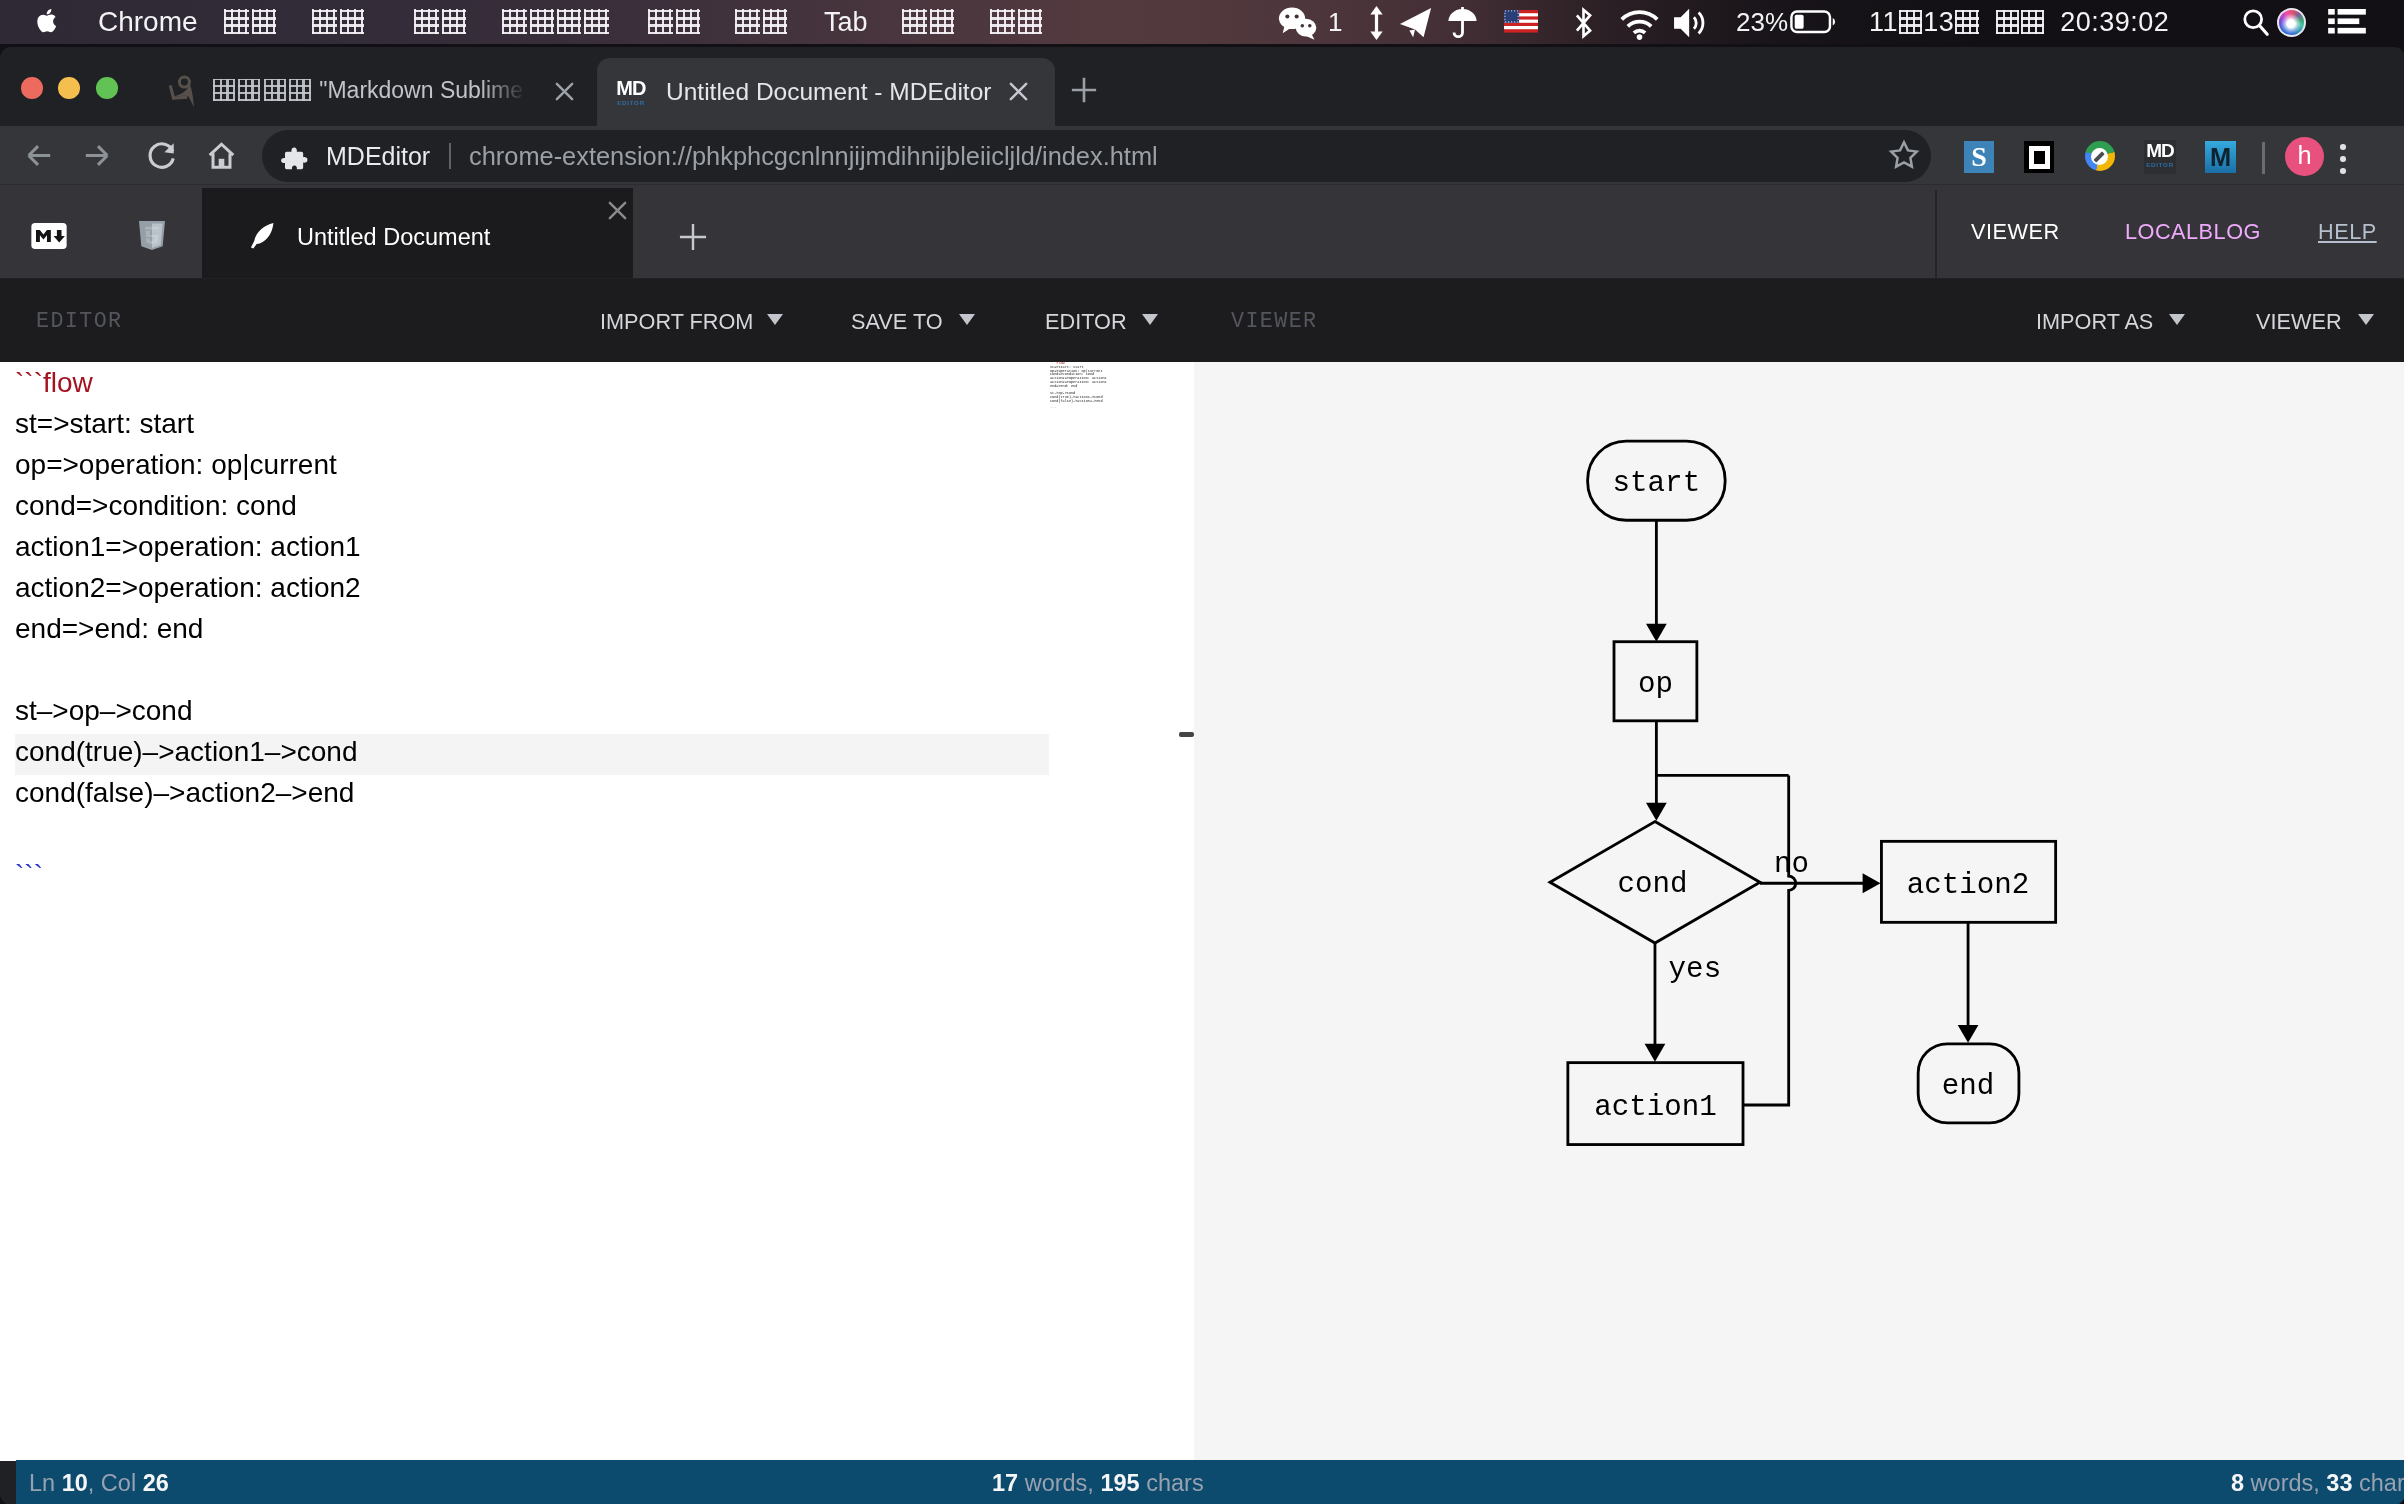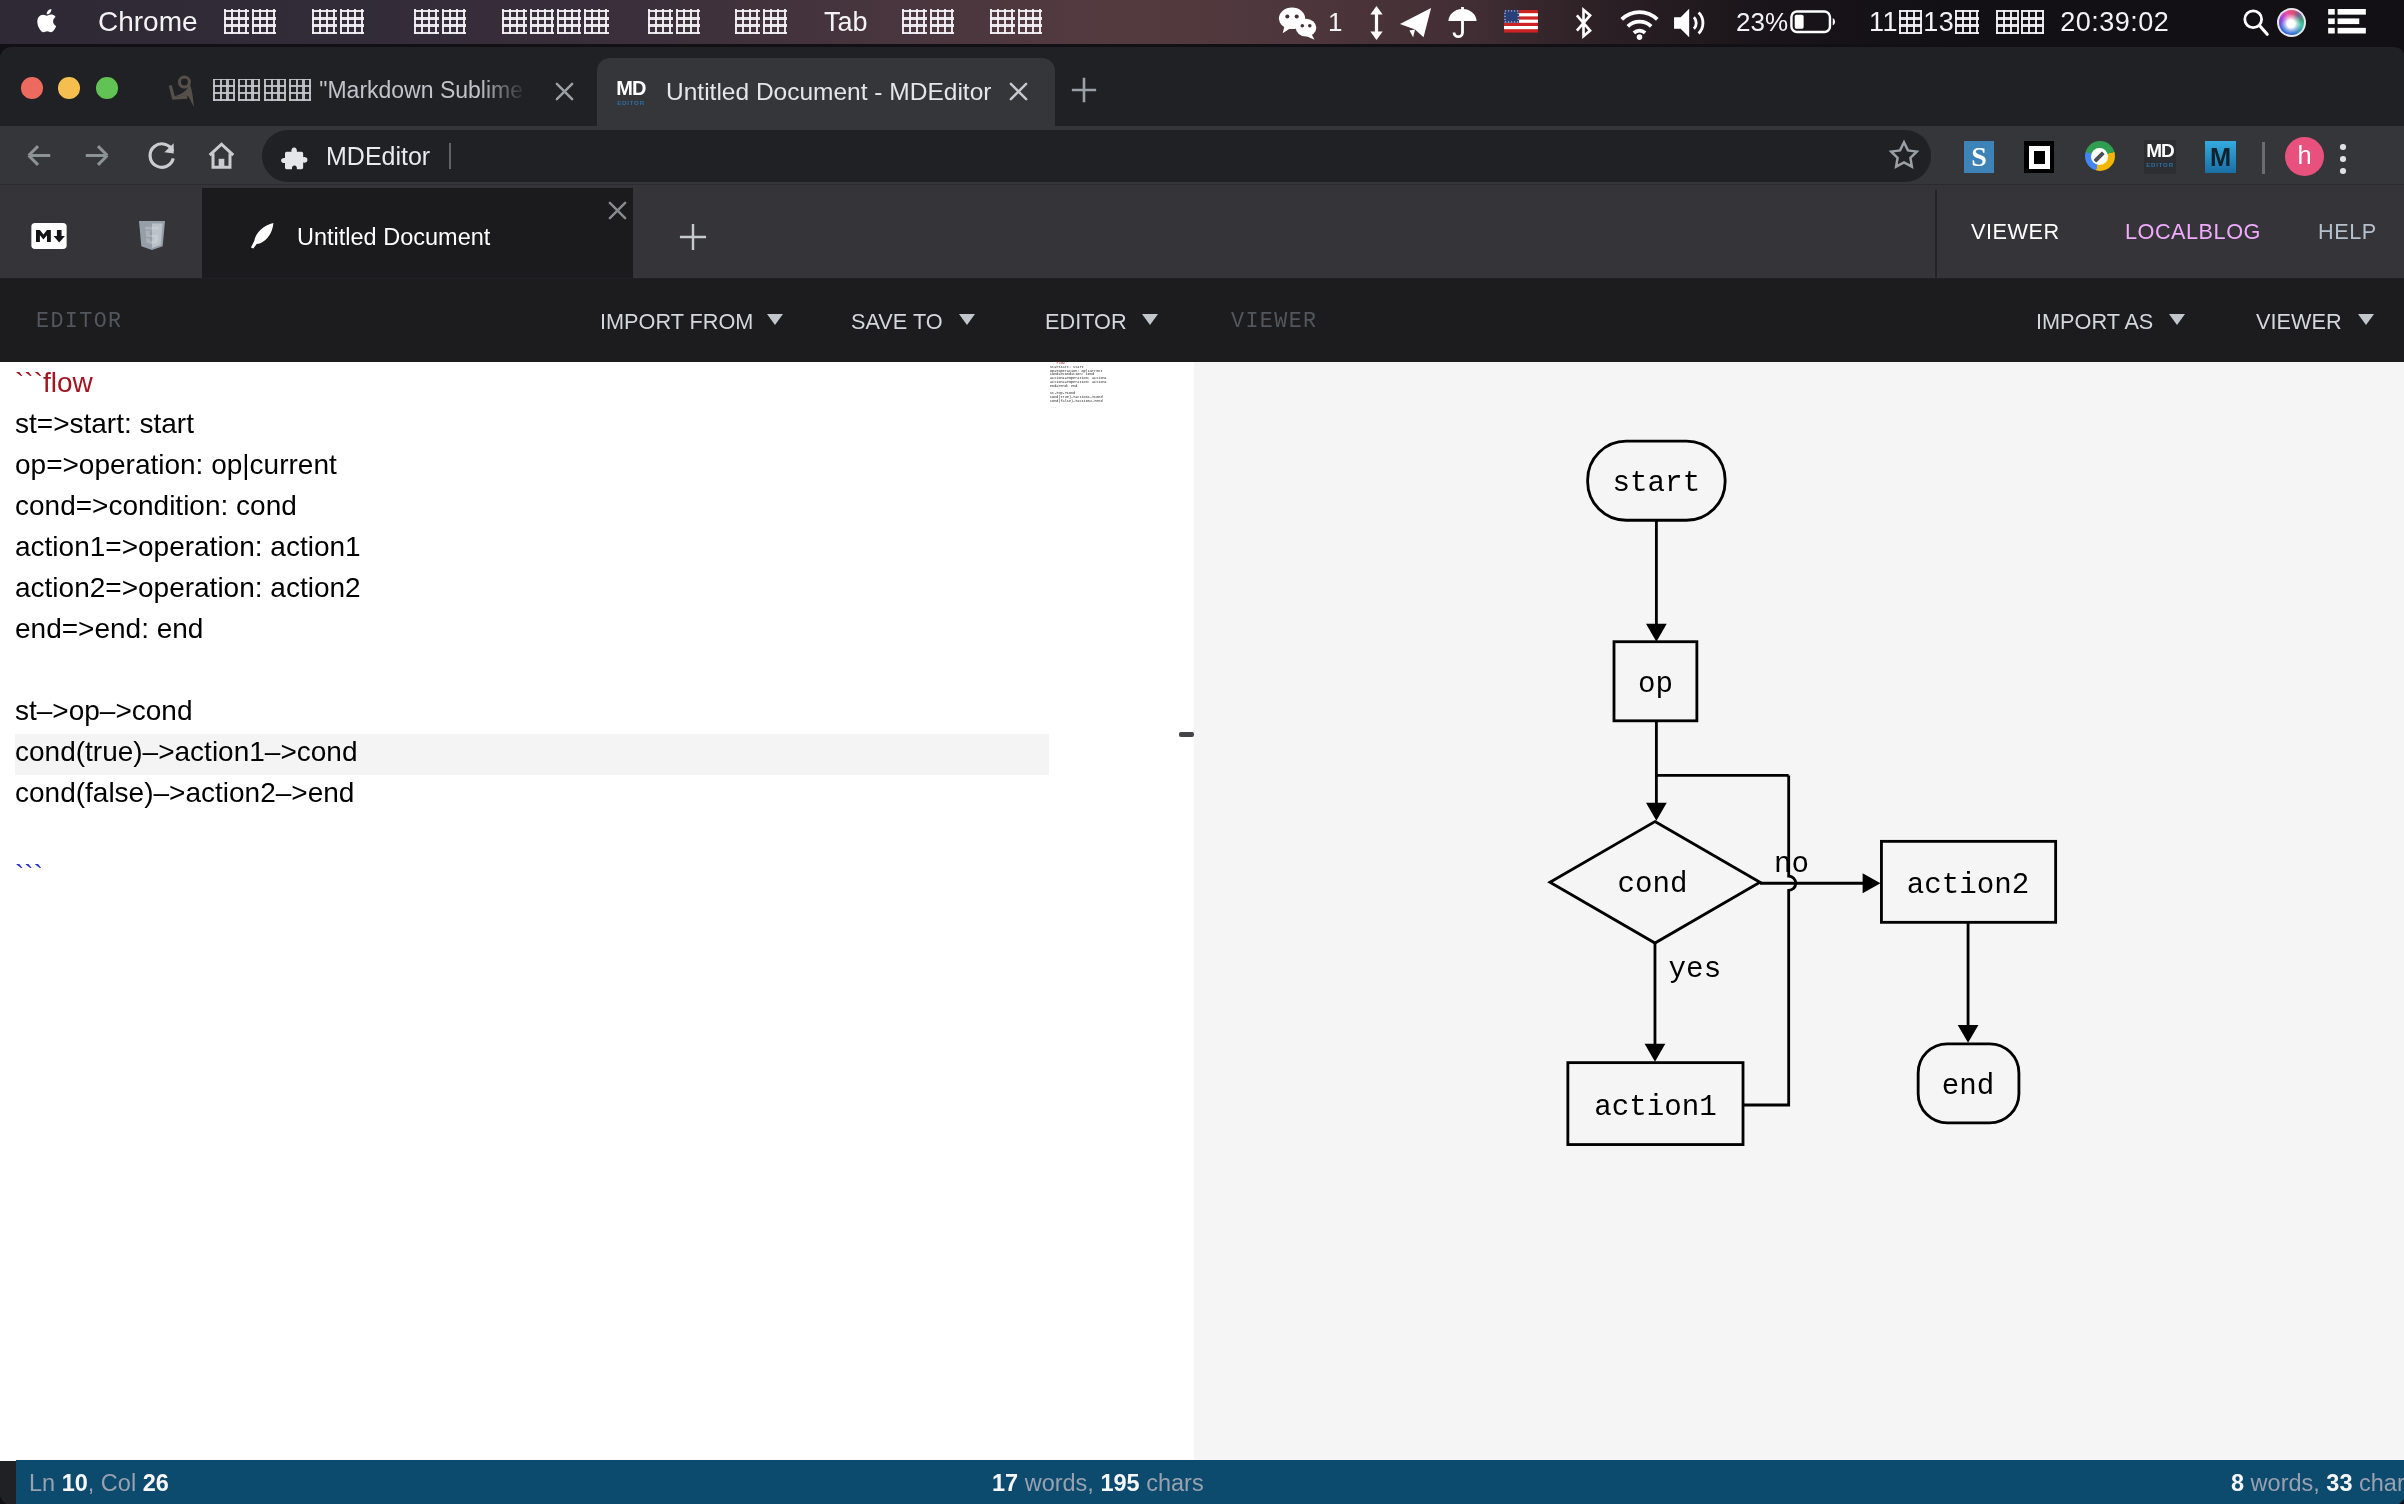--- a/index.html
+++ b/index.html
@@ -177,20 +177,21 @@
     <path d="M5 17 L17.5 5.5 30 17" stroke="#c9ccd1" stroke-width="3.2" fill="none"></path>
     <path d="M8.5 15 V30 H26.5 V15" stroke="#c9ccd1" stroke-width="3.2" fill="none"></path>
     <rect x="14.5" y="21" width="6" height="9" fill="#c9ccd1"></rect>
   </svg>
   <div id="omnibox"></div>
   <svg style="left:282px;top:100px" width="26" height="22.6" viewBox="0 0 28 24">
     <path fill="#e4e6e9" d="M5 5 h5.2 c-.4-2.9.8-4.6 2.9-4.6 s3.3 1.7 2.9 4.6 H21 a1.8 1.8 0 0 1 1.8 1.8 v4 c2.9-.4 4.6.8 4.6 2.9 s-1.7 3.3-4.6 2.9 V22 a1.8 1.8 0 0 1 -1.8 1.8 H16 c.3-2.6-.7-4-2.6-4 s-2.9 1.4-2.6 4 H5 A1.8 1.8 0 0 1 3.2 22 v-5 c-2.7.3-4.2-.8-4.2-2.7 s1.5-3 4.2-2.7 V6.8 A1.8 1.8 0 0 1 5 5z"></path>
   </svg>
   <div class="abs" style="left:326px;top:92px;height:34px;line-height:34px;color:#e8eaed;font-size:25px;">MDEditor</div>
   <div class="abs" style="left:449px;top:96px;width:1.9px;height:26px;background:#5f6368;"></div>
+  <div class="abs" style="left:469px;top:92px;height:34px;line-height:34px;color:#9aa0a6;font-size:25.4px;">chrome-extension://phkphcgcnlnnjijmdihnijbleiicljld/index.html</div>
   <svg style="left:1888px;top:92px" width="32" height="32" viewBox="0 0 34 34">
     <path d="M17 3.5 l4.2 8.6 9.4 1.3 -6.8 6.6 1.6 9.4 -8.4 -4.5 -8.4 4.5 1.6 -9.4 -6.8 -6.6 9.4 -1.3z" fill="none" stroke="#9aa0a6" stroke-width="2.6"></path>
   </svg>
 
   <div class="abs" style="left:1964px;top:94px;width:30px;height:32px;background:#3d83b8;color:#fff;font-weight:bold;font-size:28px;line-height:32px;text-align:center;font-family:'Liberation Serif',serif;">S</div>
   <div class="abs" style="left:2024px;top:94px;width:30px;height:32px;background:#000;"></div>
   <div class="abs" style="left:2029px;top:99px;width:21px;height:22.6px;background:#fff;"></div>
   <div class="abs" style="left:2034px;top:104px;width:11.3px;height:13px;background:#000;"></div>
   <div class="abs" style="left:2085px;top:94px;width:30px;height:30px;border-radius:50%;background:conic-gradient(from 0deg,#2f9e51 0 75deg,#f3b604 75deg 195deg,#4285f4 195deg 285deg,#2f9e51 285deg 360deg);"></div>
   <div class="abs" style="left:2091px;top:101px;width:17px;height:17px;border-radius:50%;background:#fff;"></div>
@@ -226,21 +227,21 @@
     <line x1="3" y1="3" x2="19" y2="19" style="stroke:#87898d"></line>
       <line x1="19" y1="3" x2="3" y2="19" style="stroke:#87898d"></line>
   </svg>
   <svg style="left:679px;top:176px" width="28" height="28" viewBox="0 0 30 30">
     <line x1="15" y1="1" x2="15" y2="29" stroke="#c6c9cd" stroke-width="2.6"></line>
     <line x1="1" y1="15" x2="29" y2="15" stroke="#c6c9cd" stroke-width="2.6"></line>
   </svg>
   <div class="abs" style="left:1935px;top:143px;width:1.9px;height:89px;background:#242427;"></div>
   <div class="ahlbl" style="left:1971px;color:#ffffff;">VIEWER</div>
   <div class="ahlbl" style="left:2125px;color:#f0abfc;">LOCALBLOG</div>
-  <div class="ahlbl" style="left:2318px;color:#b6bfce;">HELP</div>
+  <div class="ahlbl" style="left:2318px;color:#b6bfce;text-decoration:underline;">HELP</div>
 
   <div id="appmenu">
     <div class="dimlbl" style="left:36px;">EDITOR</div>
     <div class="mnit" style="left:600px;">IMPORT FROM</div>
       <div class="caret" style="left:767px;"></div>
     <div class="mnit" style="left:851px;">SAVE TO</div>
       <div class="caret" style="left:959px;"></div>
     <div class="mnit" style="left:1045px;">EDITOR</div>
       <div class="caret" style="left:1142px;"></div>
     <div class="dimlbl" style="left:1231px;">VIEWER</div>

